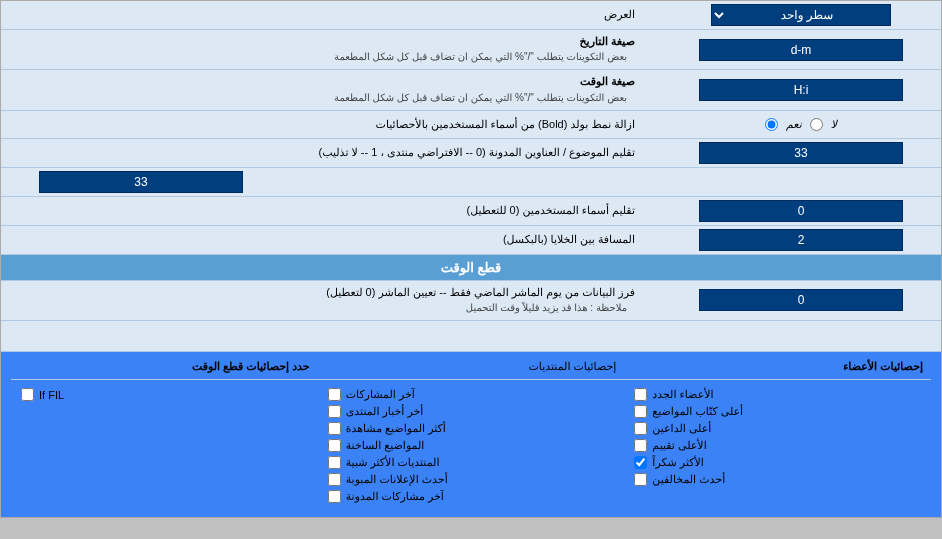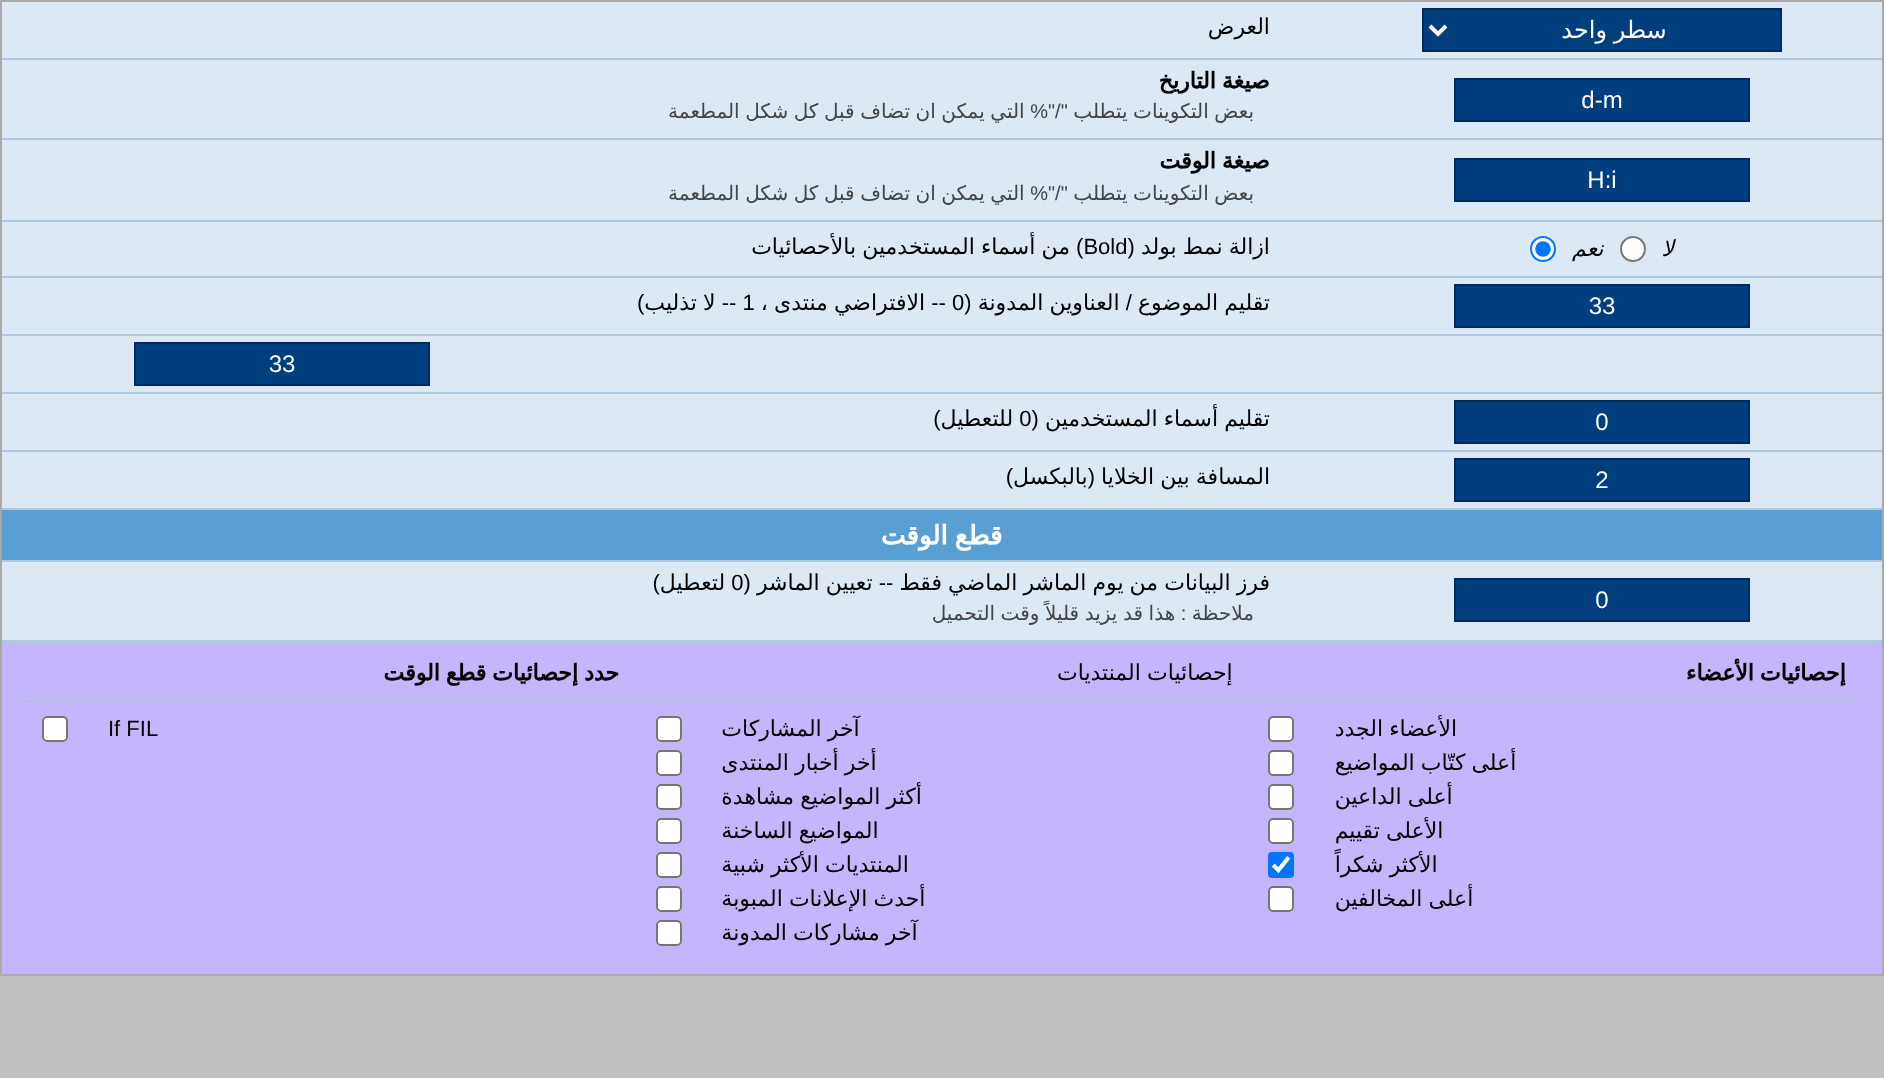--- a/index.html
+++ b/index.html
@@ -38,21 +38,21 @@
       justify-content: center;
       padding: 3px 6px;
     }
     .input-box {
       background: #003e7e;
       color: #fff;
       border: 1px solid #002a5e;
       padding: 3px 8px;
       font-size: 12px;
       text-align: center;
-      width: 148px;
+      width: 204px;
       direction: ltr;
     }
     .select-box {
       background: #003e7e;
       color: #fff;
       border: 1px solid #002a5e;
       padding: 2px 6px;
       font-size: 12px;
       text-align: center;
       width: 180px;
@@ -73,30 +73,31 @@
       align-items: center;
       gap: 8px;
       padding: 2px 6px;
     }
     .radio-label {
       font-size: 11px;
       color: #000;
       font-style: italic;
     }
     .checkboxes-section {
-      background: #c4b5fd;
+      background: #3b82f6;
       border-top: 1px solid #b0c8e0;
       padding: 6px 10px;
+      margin-top: 30px;
     }
     .checkbox-item {
       display: flex;
       flex-direction: row-reverse;
       align-items: center;
       margin-bottom: 4px;
-      gap: 20px;
+      gap: 5px;
     }
     .checkbox-item label {
       font-size: 11px;
       color: #000;
       cursor: pointer;
     }
     .three-col {
       display: flex;
       flex-direction: row-reverse;
       width: 100%;
@@ -265,20 +266,20 @@
         <div class="checkbox-item">
           <input type="checkbox" id="cb_tr" style="">
           <label for="cb_tr">الأعلى تقييم</label>
         </div>
         <div class="checkbox-item">
           <input type="checkbox" id="cb_mt" checked="" style="">
           <label for="cb_mt">الأكثر شكراً</label>
         </div>
         <div class="checkbox-item">
           <input type="checkbox" id="cb_tv" style="">
-          <label for="cb_tv">أعلى المخالفين</label>
+          <label for="cb_tv">أحدث المخالفين</label>
         </div>
       </div>
 
     </div>
   </div>
 
 </div>
 
 </body></html>

